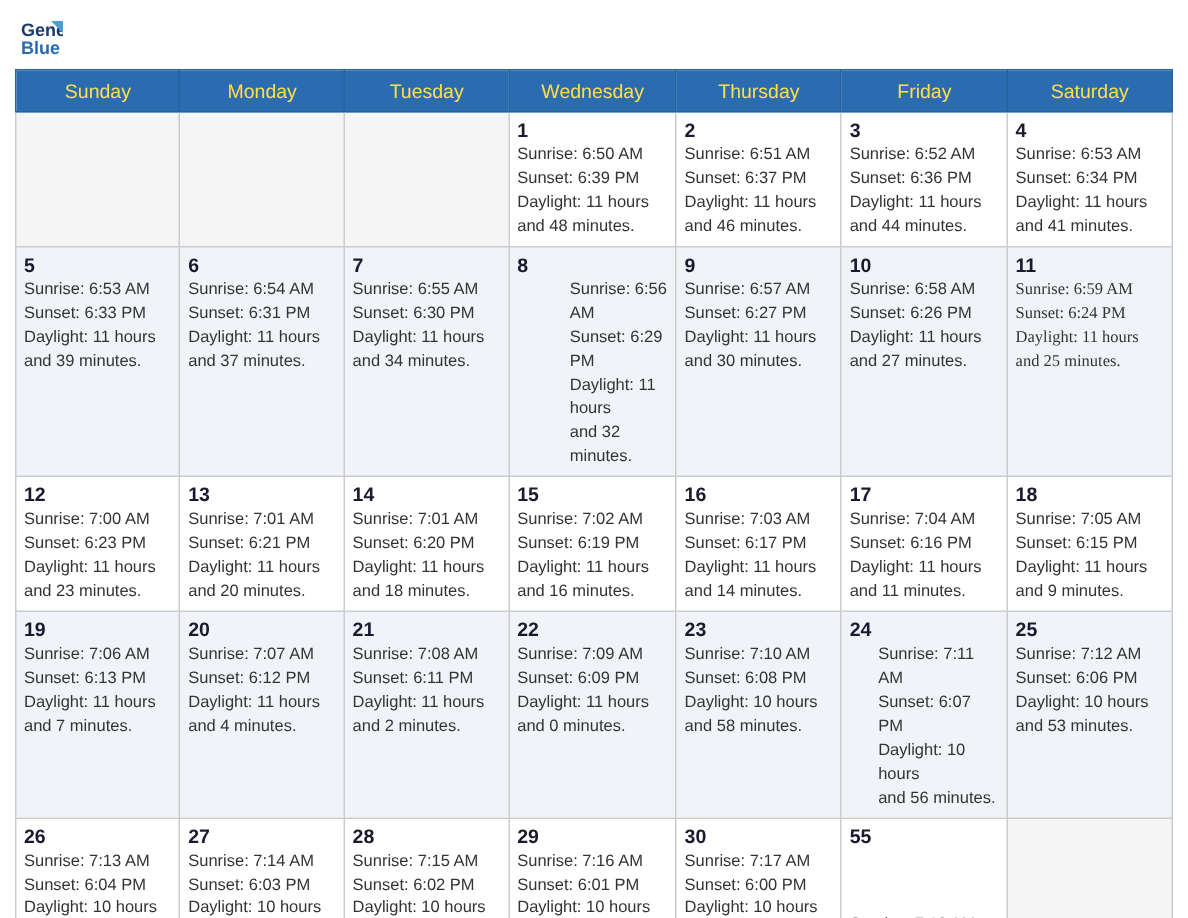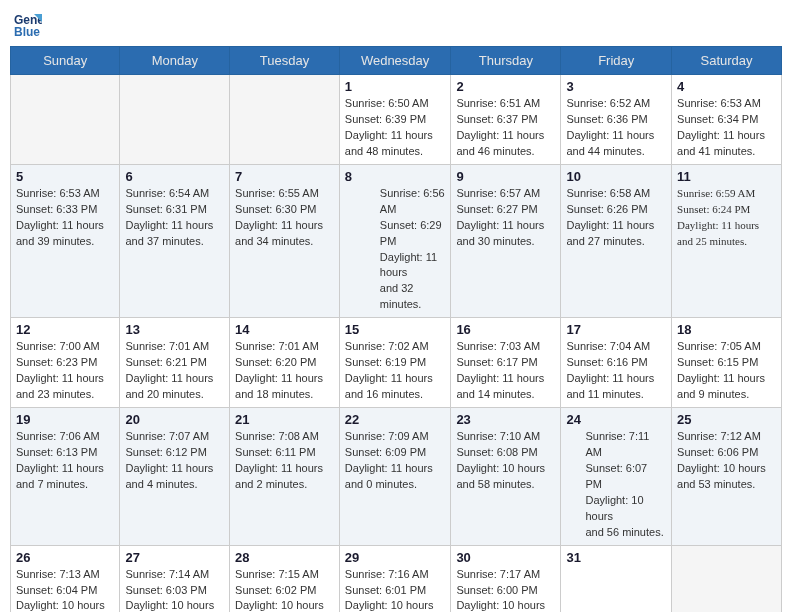--- a/index.html
+++ b/index.html
@@ -38,21 +38,21 @@
       font-size: 14px;
       color: #555;
     }
     .calendar {
       width: 100%;
       border-collapse: collapse;
       border: 1px solid #ccc;
     }
     .calendar th {
       background-color: #2b6cb0;
-      color: #e5e5e5;
+      color: #fde047;
       text-align: center;
       padding: 6px 4px;
       font-size: 13px;
       font-weight: normal;
       border: 1px solid #2563a0;
     }
     .calendar td {
       border: 1px solid #ccc;
       vertical-align: top;
       padding: 4px 5px;
@@ -329,21 +329,21 @@
 and 45 minutes.</div>
         </td>
         <td>
           <span class="day-num">30</span>
           <div class="day-info" style="white-space: pre-line;">Sunrise: 7:17 AM
 Sunset: 6:00 PM
 Daylight: 10 hours
 and 43 minutes.</div>
         </td>
         <td>
-          <span class="day-num">31</span>
+          <span class="day-num">55</span>
           <div class="day-info" style="white-space: pre-line; margin-top: 44px;">Sunrise: 7:18 AM
 Sunset: 5:59 PM
 Daylight: 10 hours
 and 40 minutes.</div>
         </td>
         <td class="empty"></td>
       </tr>
     </tbody>
 </table>
 

